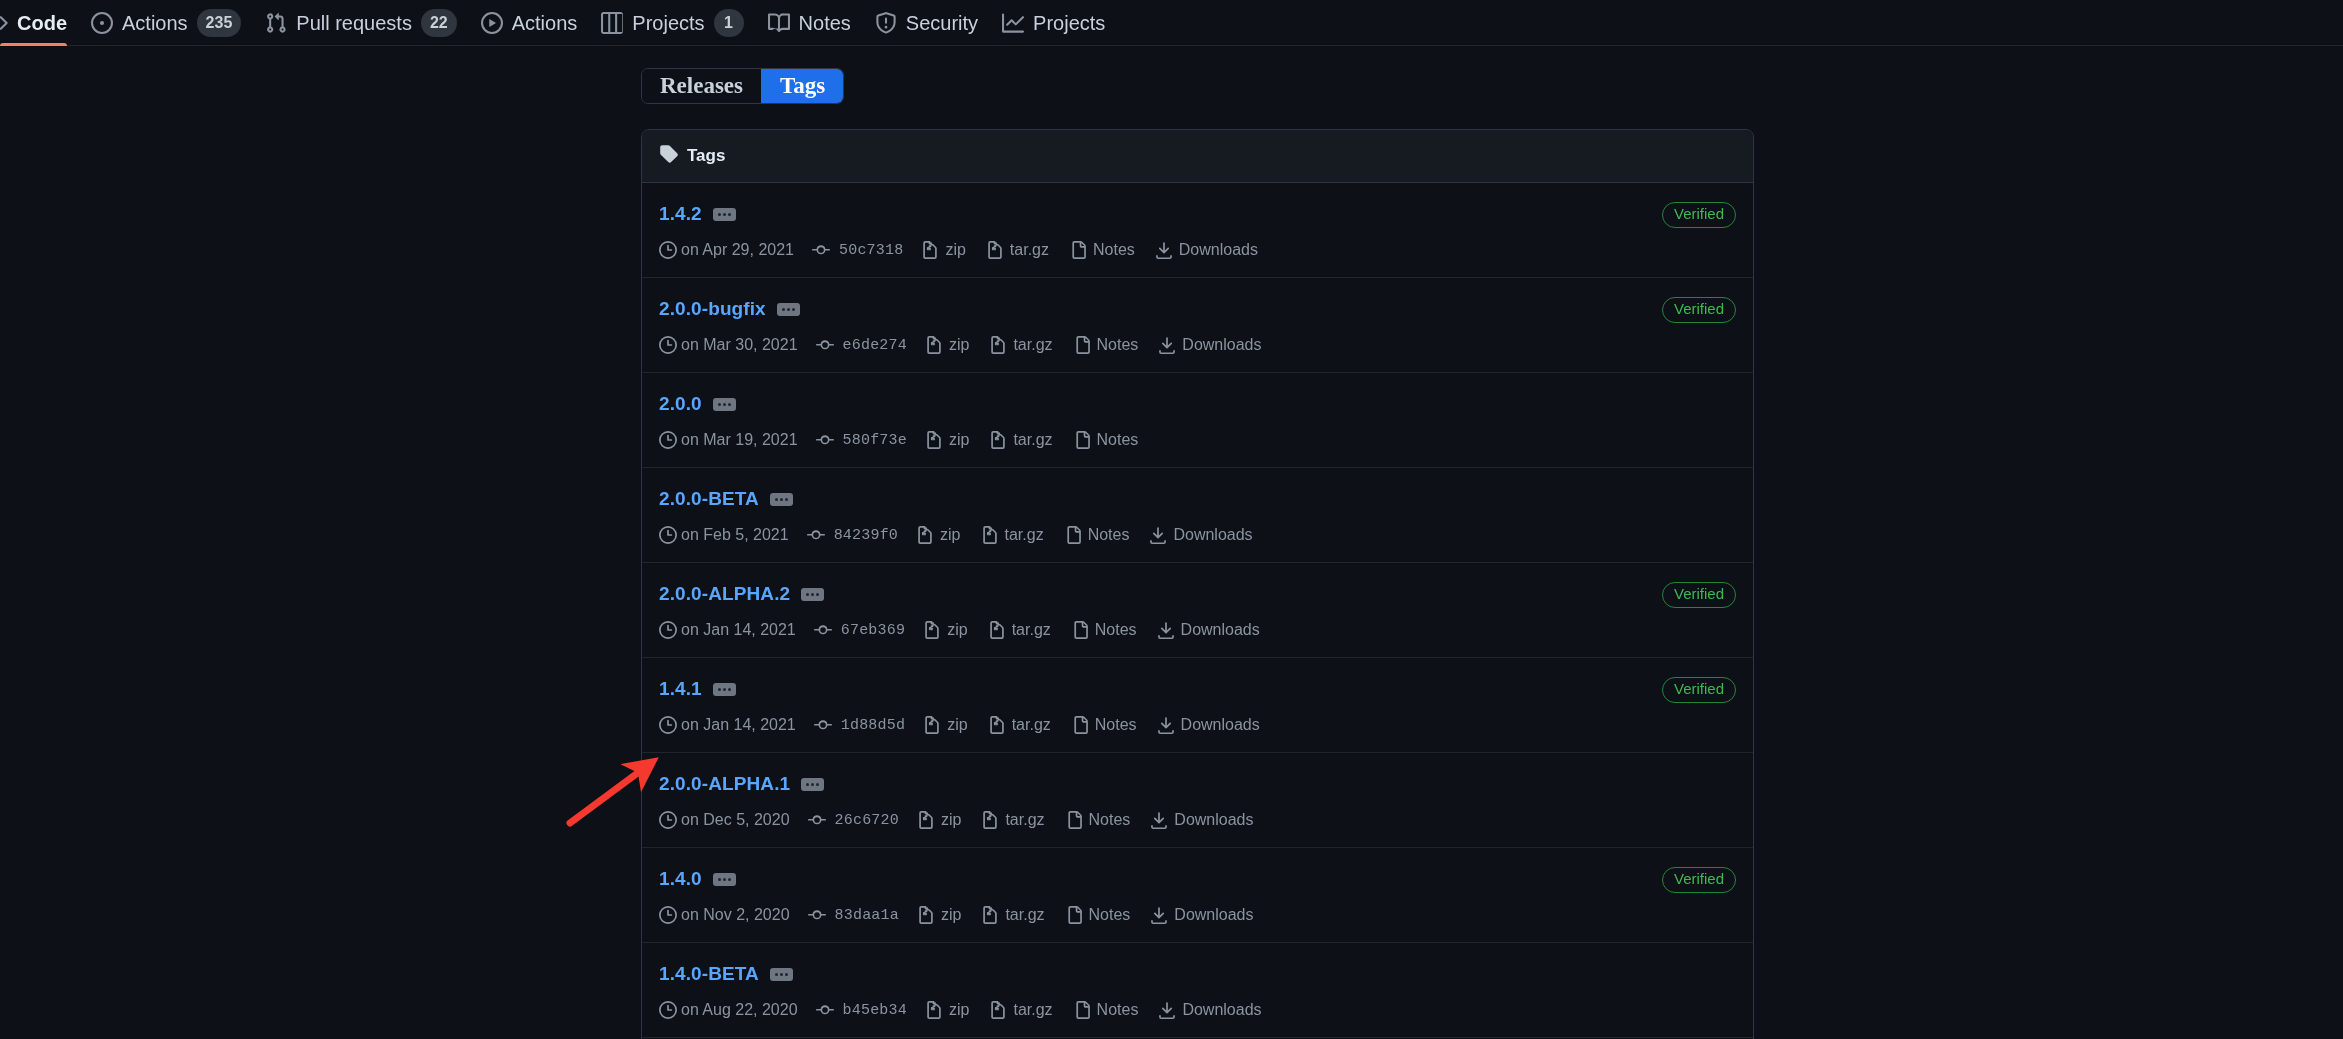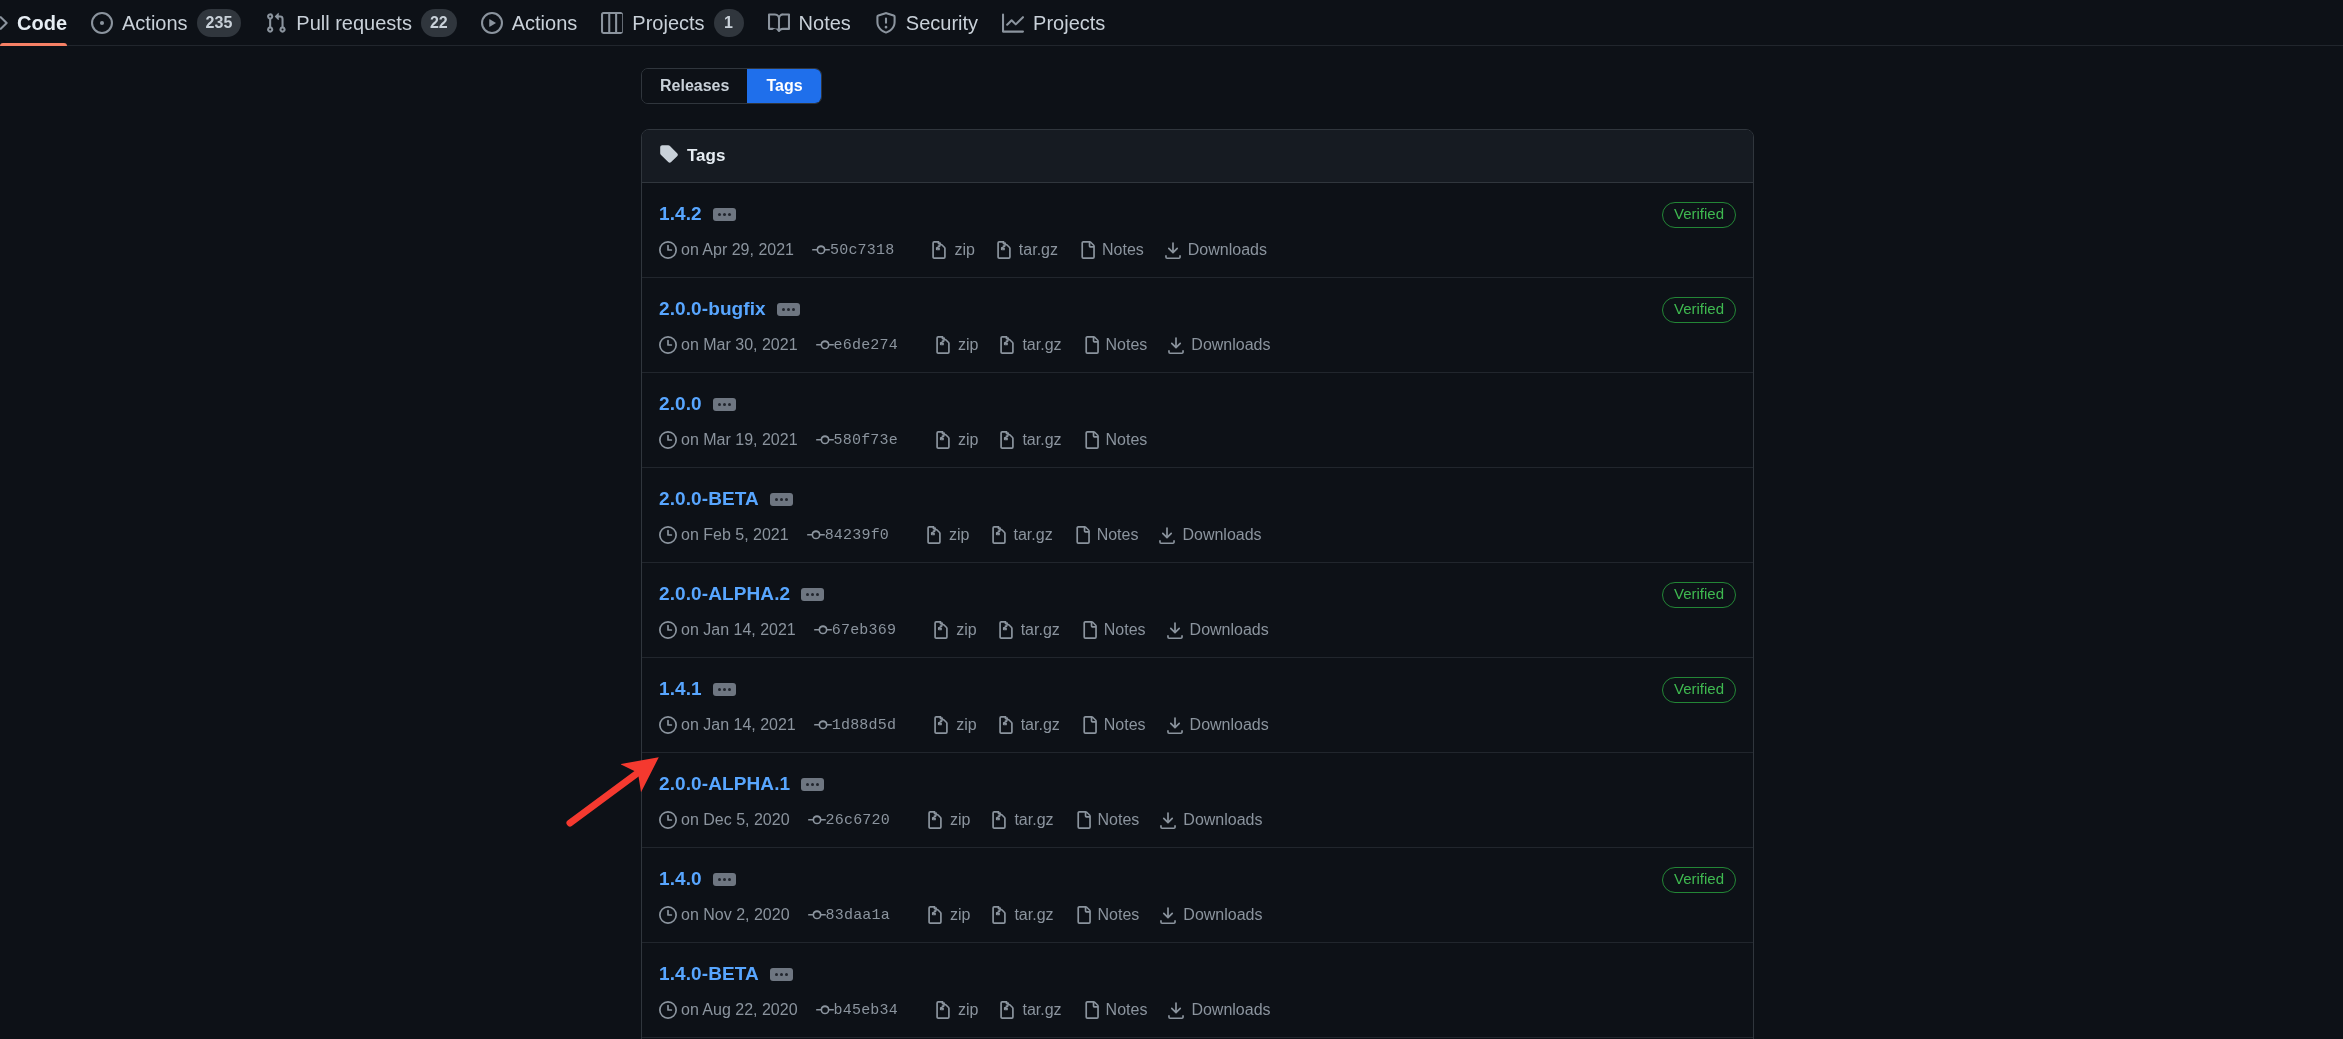--- a/index.html
+++ b/index.html
@@ -79,27 +79,27 @@
     margin-top: 22px;
     border-radius: 7px;
     overflow: hidden;
     border: 1px solid #30363d;
   }
   .seg-btn {
     padding: 0 18px;
     height: 34px;
     display: inline-flex;
     align-items: center;
-    font-size: 16px;
+    font-size: 23px;
     font-weight: 600;
     color: #c9d1d9;
     background: #0d1117;
     border: none;
     cursor: pointer;
-    font-family: Liberation Sans, sans-serif;
+    font-family: Liberation Serif, serif;
   }
   .seg-btn + .seg-btn { border-left: 1px solid #30363d; }
   .seg-btn.selected { background: #1f6feb; color: #ffffff; border-left-color: #1f6feb; }
 
   
   .card {
     margin-top: 25px;
     border: 1px solid #30363d;
     border-radius: 8px;
     background: #0d1117;
@@ -181,21 +181,21 @@
   }
   .meta-item.link { color: #8b949e; cursor: pointer; }
   .meta-item svg { width: 18px; height: 18px; fill: #8b949e; flex: 0 0 auto; }
   .meta-item .sha {
     font-family: "Liberation Mono", monospace;
     font-size: 15px;
     color: #8b949e;
     letter-spacing: .2px;
   }
   .meta-item.date { margin-right: 18px; gap: 4px; }
-  .meta-item.commit { margin-right: 36px; gap: 0; }
+  .meta-item.commit { margin-right: 18px; gap: 9px; }
 
   
   .annotation-arrow {
     position: absolute;
     left: 0; top: 0;
     width: 2343px; height: 1039px;
     pointer-events: none;
   }
 </style>
 </head>

